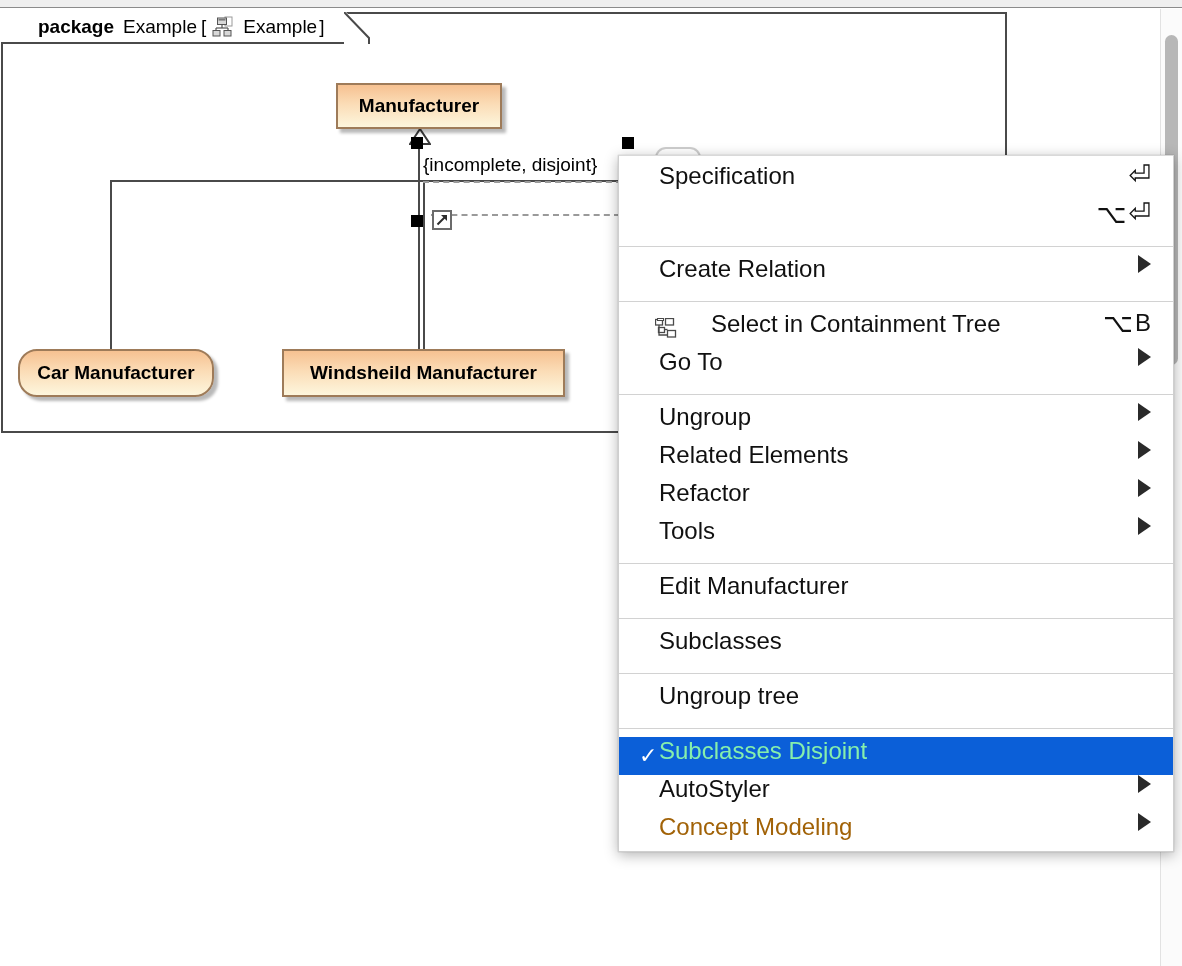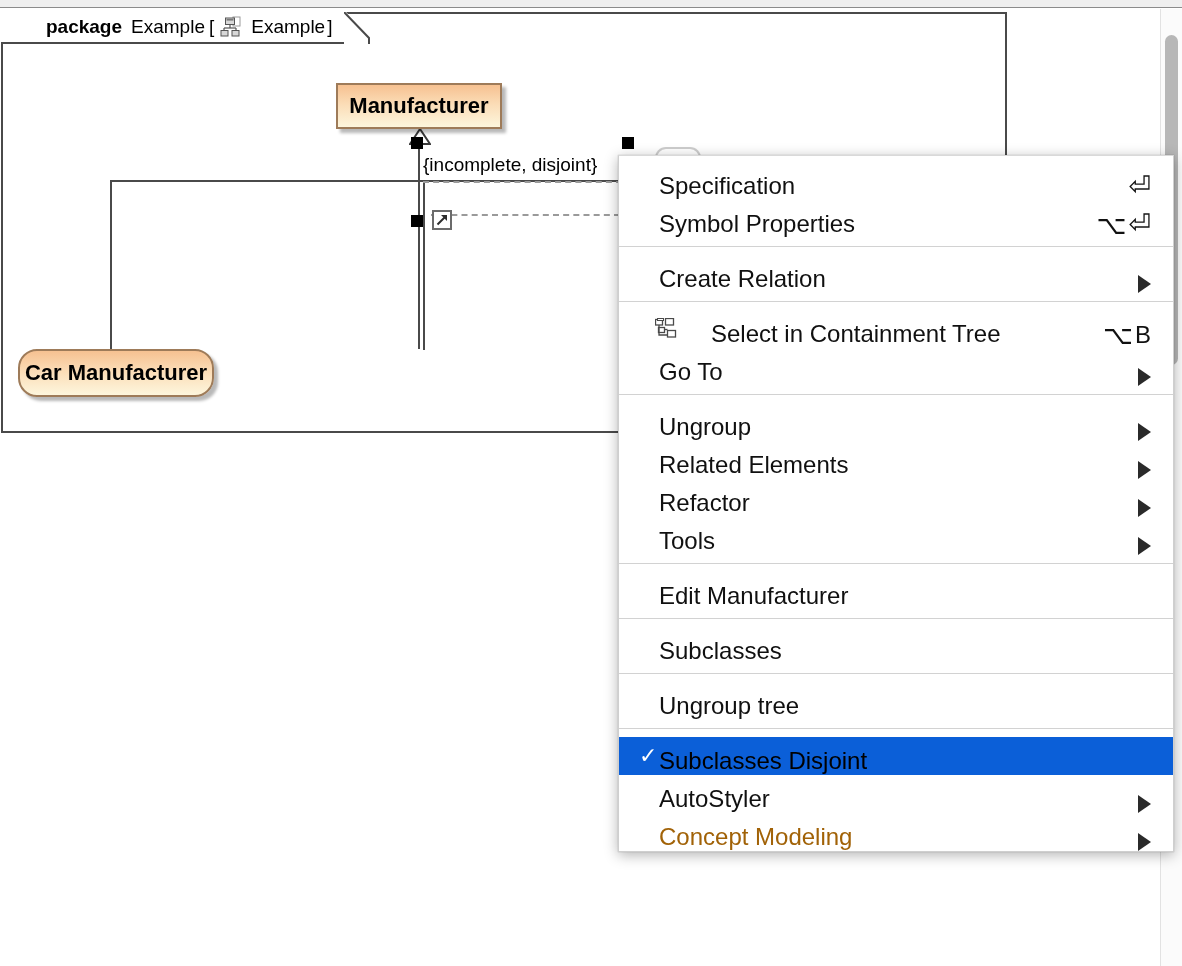--- a/index.html
+++ b/index.html
@@ -39,21 +39,21 @@
   .pkg-frame {
     position: absolute;
     left: 1px; top: 3px;
     width: 1006px; height: 421px;
     border: 2px solid #4a4a4a;
     box-sizing: border-box;
     background: #ffffff;
   }
   .pkg-tab {
     position: absolute;
-    left: 16px; top: 3px;
+    left: 8px; top: 3px;
     height: 30px;
     box-sizing: border-box;
     display: flex;
     align-items: center;
     padding: 0 0 0 14px;
     background: #ffffff;
     border-right: none;
   }
   .pkg-tab-shape {
     position: absolute;
@@ -104,21 +104,21 @@
   .cls {
     position: absolute;
     box-sizing: border-box;
     border: 2px solid #9e7b59;
     background: linear-gradient(to bottom, #f6c191 0%, #fbdcb6 45%, #fdf6dd 100%);
     box-shadow: 4px 4px 3px rgba(0,0,0,0.28);
     display: flex;
     align-items: center;
     justify-content: center;
     font-weight: bold;
-    font-size: 22px;
+    font-size: 19px;
     color: #000;
     white-space: nowrap;
   }
   #cls-manufacturer { left: 336px; top: 74px; width: 166px; height: 46px; }
   #cls-car          { left: 18px;  top: 340px; width: 196px; height: 48px; border-radius: 19px; }
   #cls-windsheild   { left: 282px; top: 340px; width: 283px; height: 48px; }
 
   
   #cls-steering {
     left: 648px; top: 334px; width: 294px; height: 48px;
@@ -233,42 +233,42 @@
   }
   .ctx-group { padding: 0; }
   .ctx-sep {
     height: 1px;
     background: #d2d2d2;
     margin: 8px 0 8px 0;
   }
   .ctx-item {
     position: relative;
     display: flex;
-    align-items: flex-end;
+    align-items: flex-start;
     height: 38px;
     padding: 0 22px 0 40px;
     white-space: nowrap;
     box-sizing: border-box;
   }
   .ctx-label { flex: 0 0 auto; }
   .ctx-spacer { flex: 1 1 auto; }
   .ctx-accel {
     flex: 0 0 auto;
     font-size: 24px;
     color: #111;
     letter-spacing: 0px;
     display: flex;
     align-items: center;
     gap: 1px;
   }
   .ctx-item.selected {
     background: #0b5fd8;
     color: #ffffff;
   }
-  .ctx-item.selected .ctx-label { color: #000000; }
+  .ctx-item.selected .ctx-label { color: #86efac; }
   .ctx-item.disabled .ctx-label { color: #a16207; }
   .ctx-check {
     position: absolute;
     left: 20px; top: 50%;
     transform: translateY(-50%);
     font-size: 22px;
     line-height: 1;
   }
   .ctx-item-icon {
     position: absolute;
@@ -359,38 +359,38 @@
       <polygon points="13,3 13,9 7,3" fill="#2c2c2c"></polygon>
     </svg>
   </div>
 
   <div class="handle" style="left:411px; top:128px;"></div>
   <div class="handle" style="left:411px; top:206px;"></div>
   <div class="handle" style="left:622px; top:128px;"></div>
 
   <div class="cls" id="cls-manufacturer">Manufacturer</div>
   <div class="cls" id="cls-car">Car Manufacturer</div>
+  <div class="cls" id="cls-windsheild">Windsheild Manufacturer</div>
 
 </div>
 
 <div class="scrollbar-track">
   <div class="scrollbar-thumb"></div>
 </div>
 
 <div class="ctx-menu" id="ctx-menu">
     <div class="ctx-group">
       <div class="ctx-item">
         <span class="ctx-label">Specification</span>
         <span class="ctx-spacer"></span>
         <span class="ctx-accel">
           <span class="glyph-return">⏎</span>
         </span>
       </div>
       <div class="ctx-item">
-        <span class="ctx-label">Symbol Properties</span>
         <span class="ctx-spacer"></span>
         <span class="ctx-accel">
           <span class="glyph-opt">⌥</span>
           <span class="glyph-return">⏎</span>
         </span>
       </div>
     </div>
     <div class="ctx-sep"></div>
     <div class="ctx-group">
       <div class="ctx-item">

